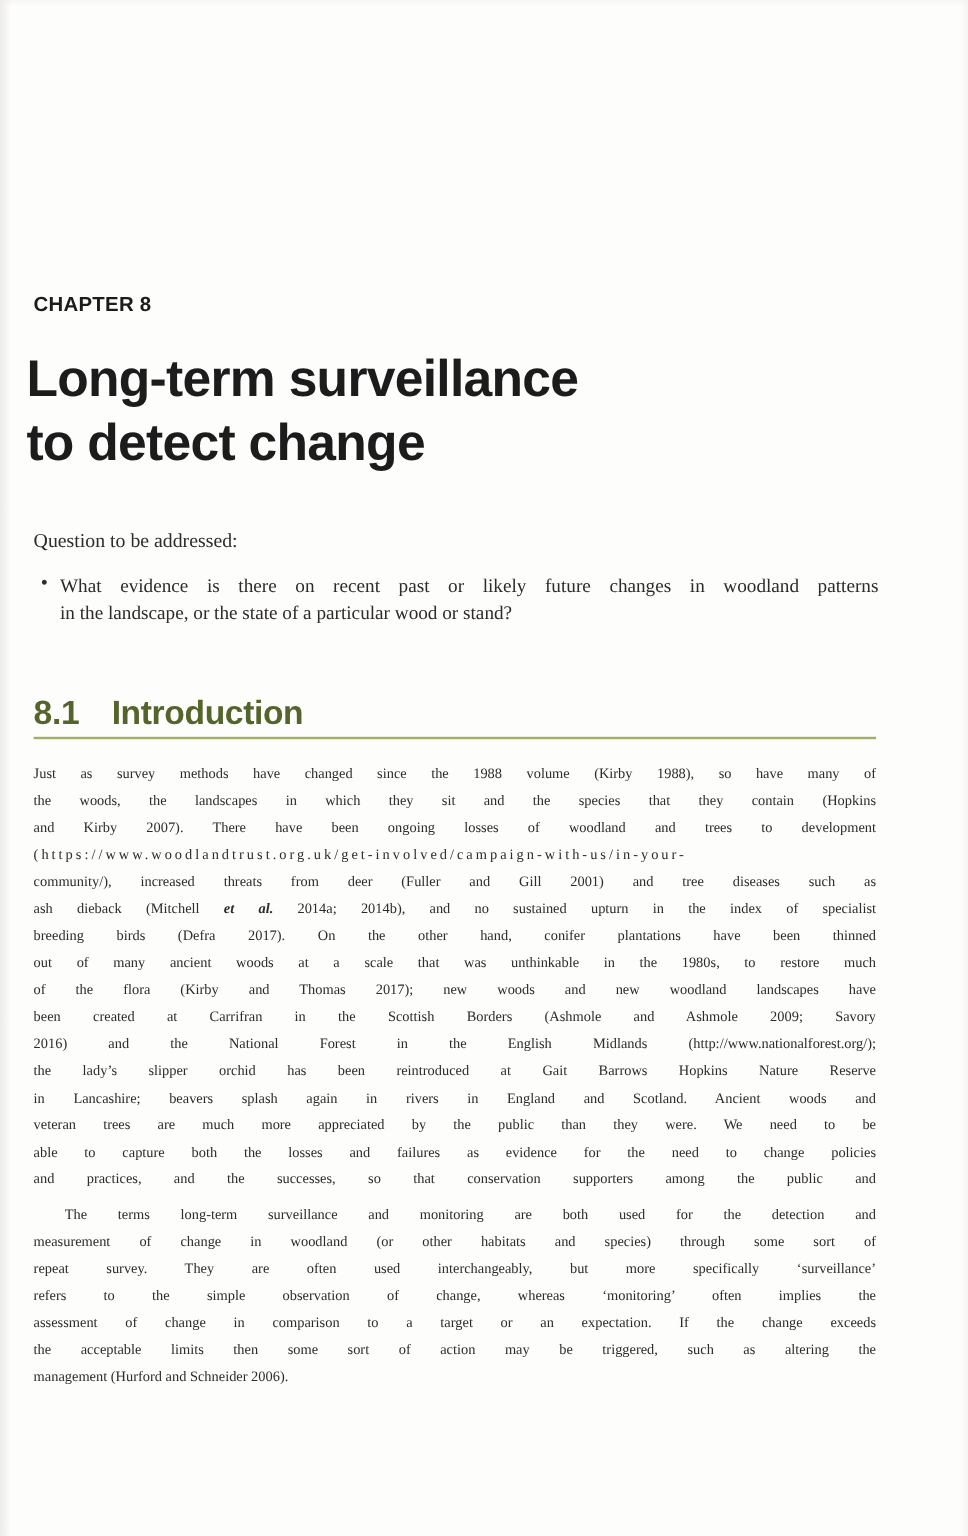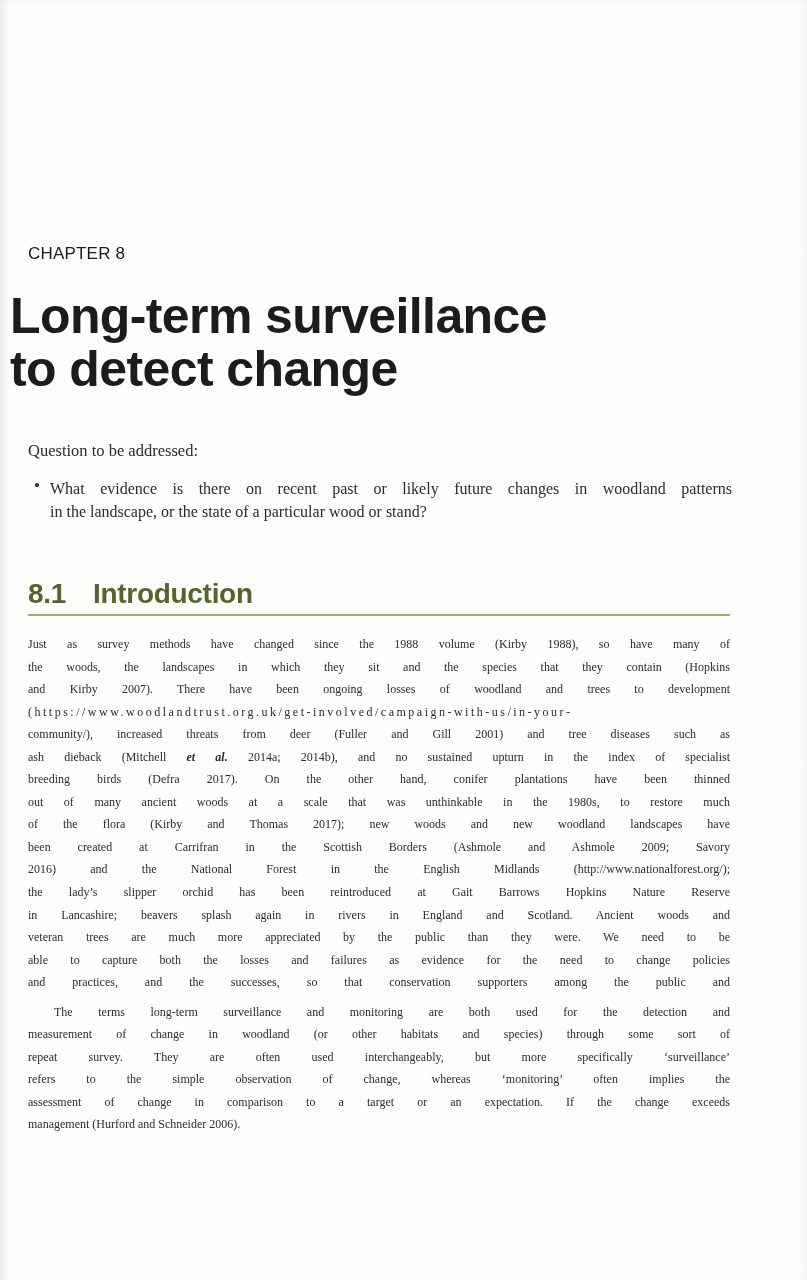--- a/index.html
+++ b/index.html
@@ -25,33 +25,33 @@
       #fdfdfc;
     overflow: hidden;
     font-family: "Liberation Serif", serif;
     color: var(--text-color);
   }
   .chapter-label {
     position: absolute;
     left: 28px;
     top: 244px;
     font-family: "Liberation Sans", sans-serif;
-    font-weight: normal;
+    font-weight: bold;
     font-size: 17px;
     letter-spacing: 0.2px;
     color: var(--title-color);
   }
   .chapter-title {
     position: absolute;
-    left: 10px;
+    left: 22px;
     top: 290px;
     margin: 0;
     font-family: "Liberation Sans", sans-serif;
     font-weight: bold;
-    font-size: 50px;
+    font-size: 43px;
     line-height: 53px;
     letter-spacing: -0.6px;
     color: var(--title-color);
   }
   .title-line { display: block; }
   .question-label {
     position: absolute;
     left: 28px;
     top: 440px;
     font-size: 16.5px;
@@ -163,17 +163,18 @@
         <div class="line"><span>veteran trees are much more appreciated by the public than they were. We need to be</span></div>
         <div class="line"><span>able to capture both the losses and failures as evidence for the need to change policies</span></div>
         <div class="line"><span>and practices, and the successes, so that conservation supporters among the public and</span></div>
       </div>
       <div class="para">
         <div class="line indent"><span>The terms long-term surveillance and monitoring are both used for the detection and</span></div>
         <div class="line"><span>measurement of change in woodland (or other habitats and species) through some sort of</span></div>
         <div class="line"><span>repeat survey. They are often used interchangeably, but more specifically ‘surveillance’</span></div>
         <div class="line"><span>refers to the simple observation of change, whereas ‘monitoring’ often implies the</span></div>
         <div class="line"><span>assessment of change in comparison to a target or an expectation. If the change exceeds</span></div>
+        <div class="line"><span>the acceptable limits then some sort of action may be triggered, such as altering the</span></div>
         <div class="line last"><span>management (Hurford and Schneider 2006).</span></div>
       </div>
     </div>
 
 </div>
 
 </body></html>

